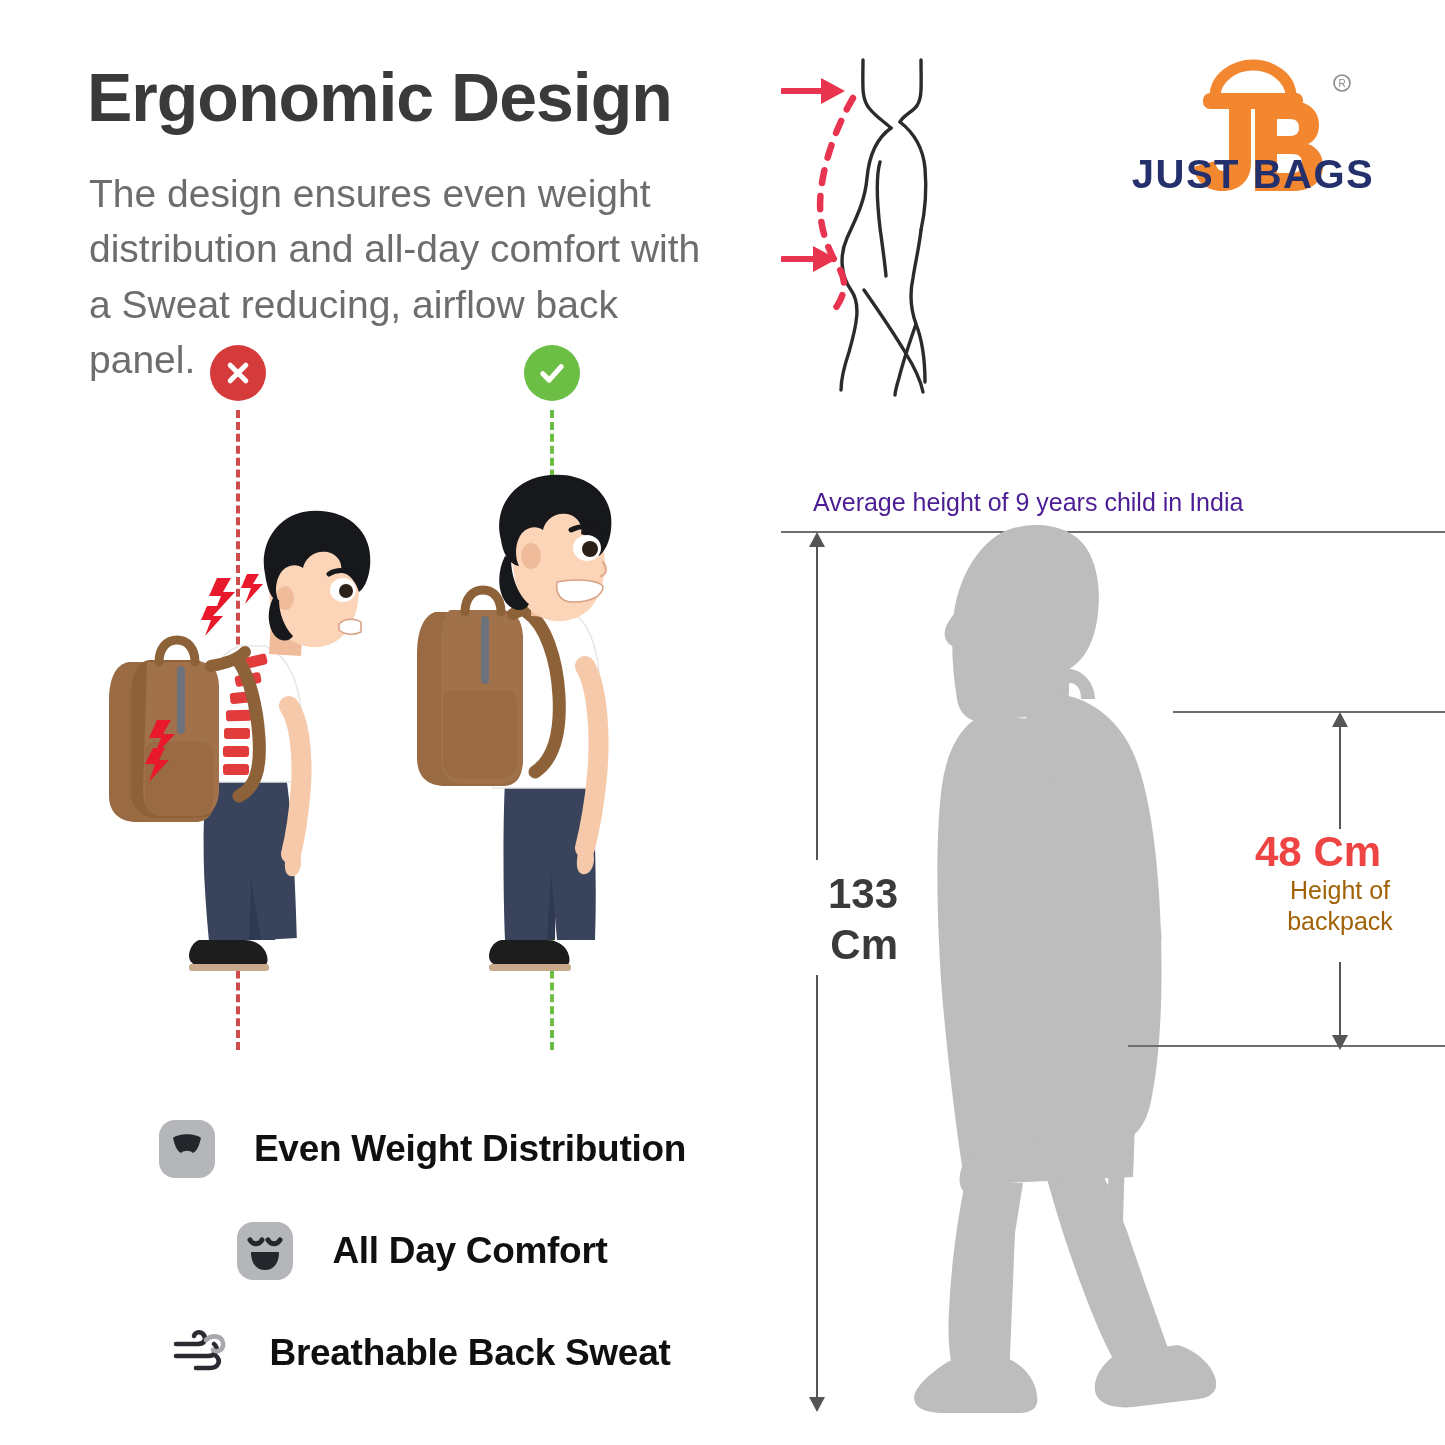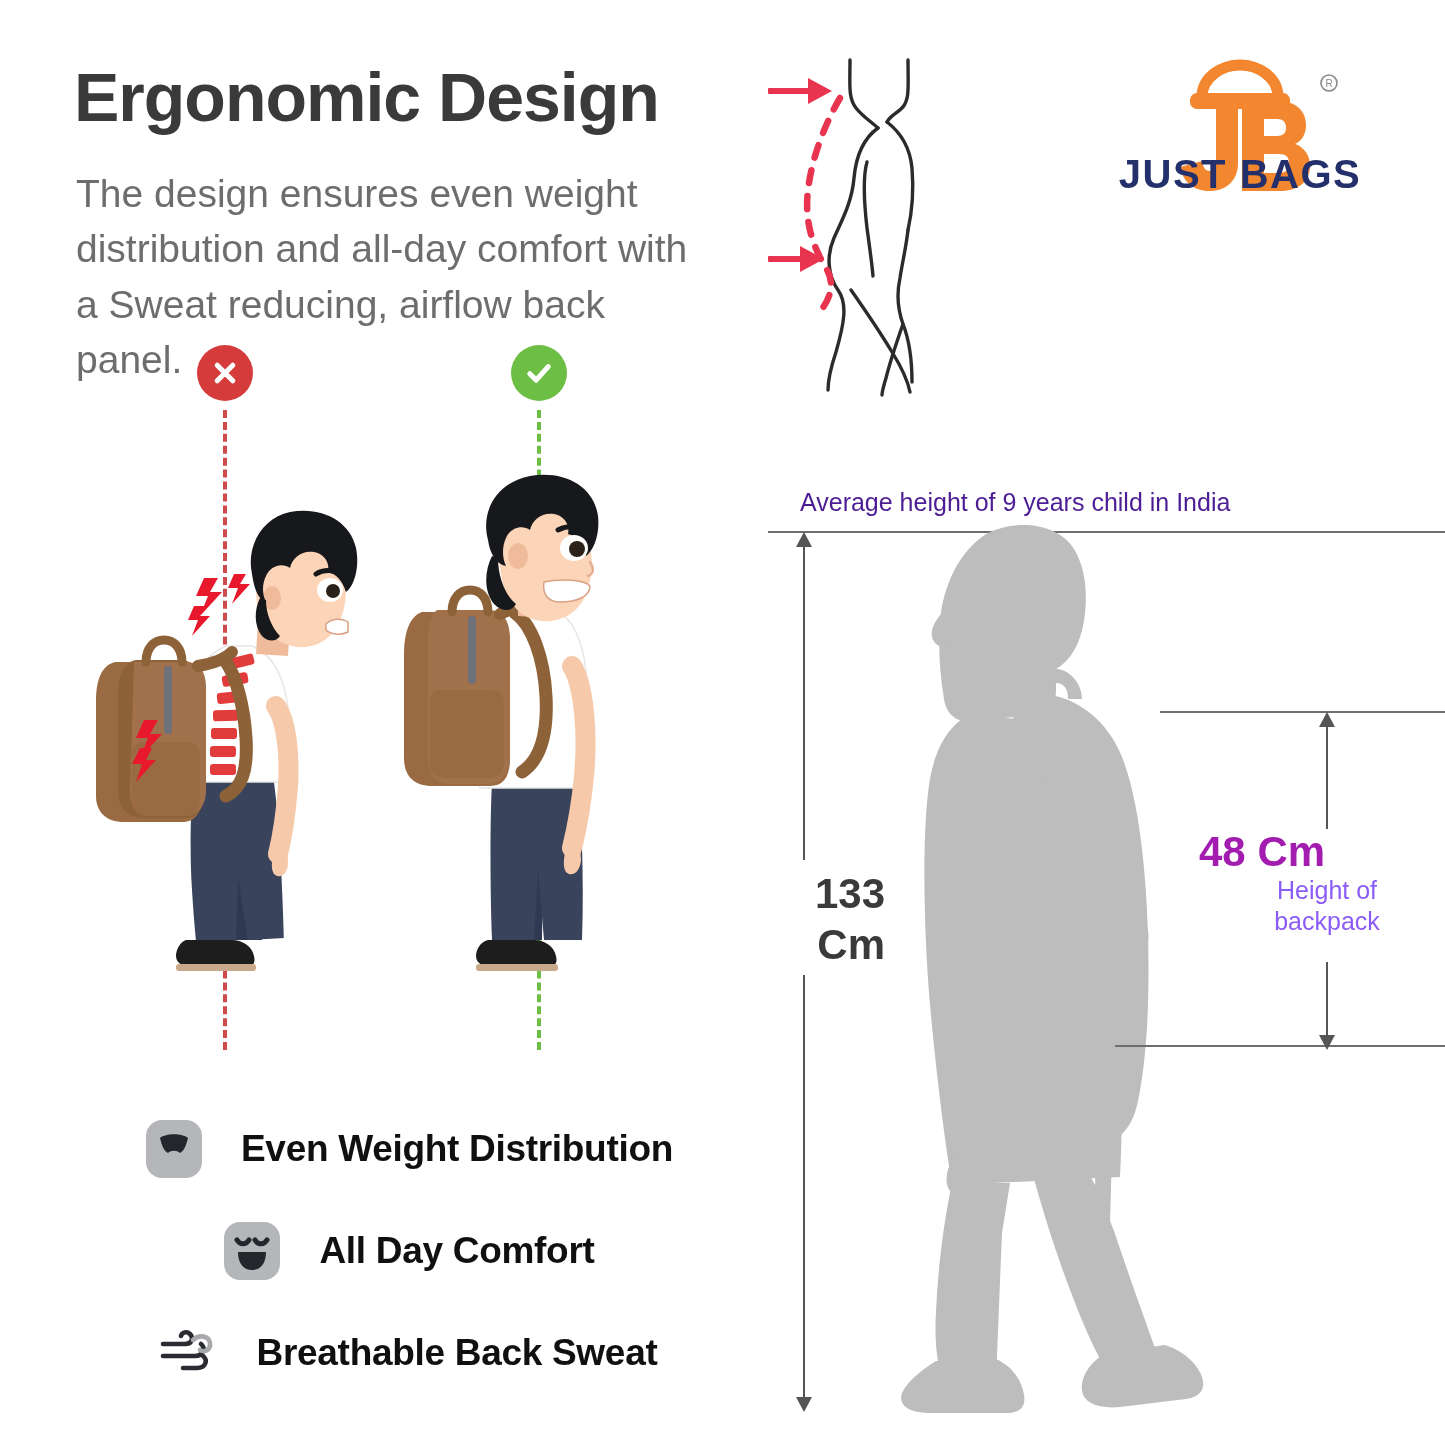--- a/index.html
+++ b/index.html
@@ -2,21 +2,21 @@
 <html><head>
 <meta charset="utf-8">
 <style>
   html,body{margin:0;padding:0;}
   body{
     width:1445px;height:1445px;background:#ffffff;
     font-family:"Liberation Sans", sans-serif;
     position:relative;overflow:hidden;
   }
   .stage{position:absolute;left:0;top:0;width:1445px;height:1445px;}
-  .abs{position:absolute;}
+  .abs{position:absolute;margin-left:13px;}
 
   
   #page-title{
     left:74px;top:62px;width:700px;
     font-size:68px;font-weight:bold;letter-spacing:-1px;
     color:#3a3a3a;line-height:1.05;
   }
   #page-subtitle{
     left:76px;top:166px;width:620px;
     font-size:39px;line-height:1.42;color:#6d6d6d;font-weight:400;
@@ -70,24 +70,24 @@
   #dim-height-value{left:775px;top:868px;width:110px;text-align:right;
     font-size:42px;font-weight:bold;color:#3a3a3a;line-height:1.22;}
 
   
   #ext-line-top{left:1160px;top:711px;width:285px;height:2px;background:#6e6e6e;}
   #ext-line-bottom{left:1115px;top:1045px;width:330px;height:2px;background:#6e6e6e;}
   #dim-pack-line-top{left:1326px;top:719px;width:2px;height:110px;background:#555;}
   #dim-pack-line-bottom{left:1326px;top:962px;width:2px;height:78px;background:#555;}
   #dim-pack-arrow-up{left:1318px;top:712px;}
   #dim-pack-arrow-down{left:1318px;top:1034px;}
-  #dim-pack-value{left:1199px;top:828px;font-size:42px;font-weight:bold;
-    color:#a21caf;white-space:nowrap;}
+  #dim-pack-value{left:1242px;top:828px;font-size:42px;font-weight:bold;
+    color:#ef4444;white-space:nowrap;}
   #dim-pack-caption{left:1262px;top:875px;width:130px;text-align:center;
-    font-size:25px;color:#8b5cf6;line-height:1.25;}
+    font-size:25px;color:#a16207;line-height:1.25;}
 
   
   #spine-diagram{left:760px;top:52px;width:250px;height:345px;}
 </style>
 </head>
 <body>
 
 <div class="stage">
 
   <div class="abs" id="page-title">Ergonomic Design</div>

